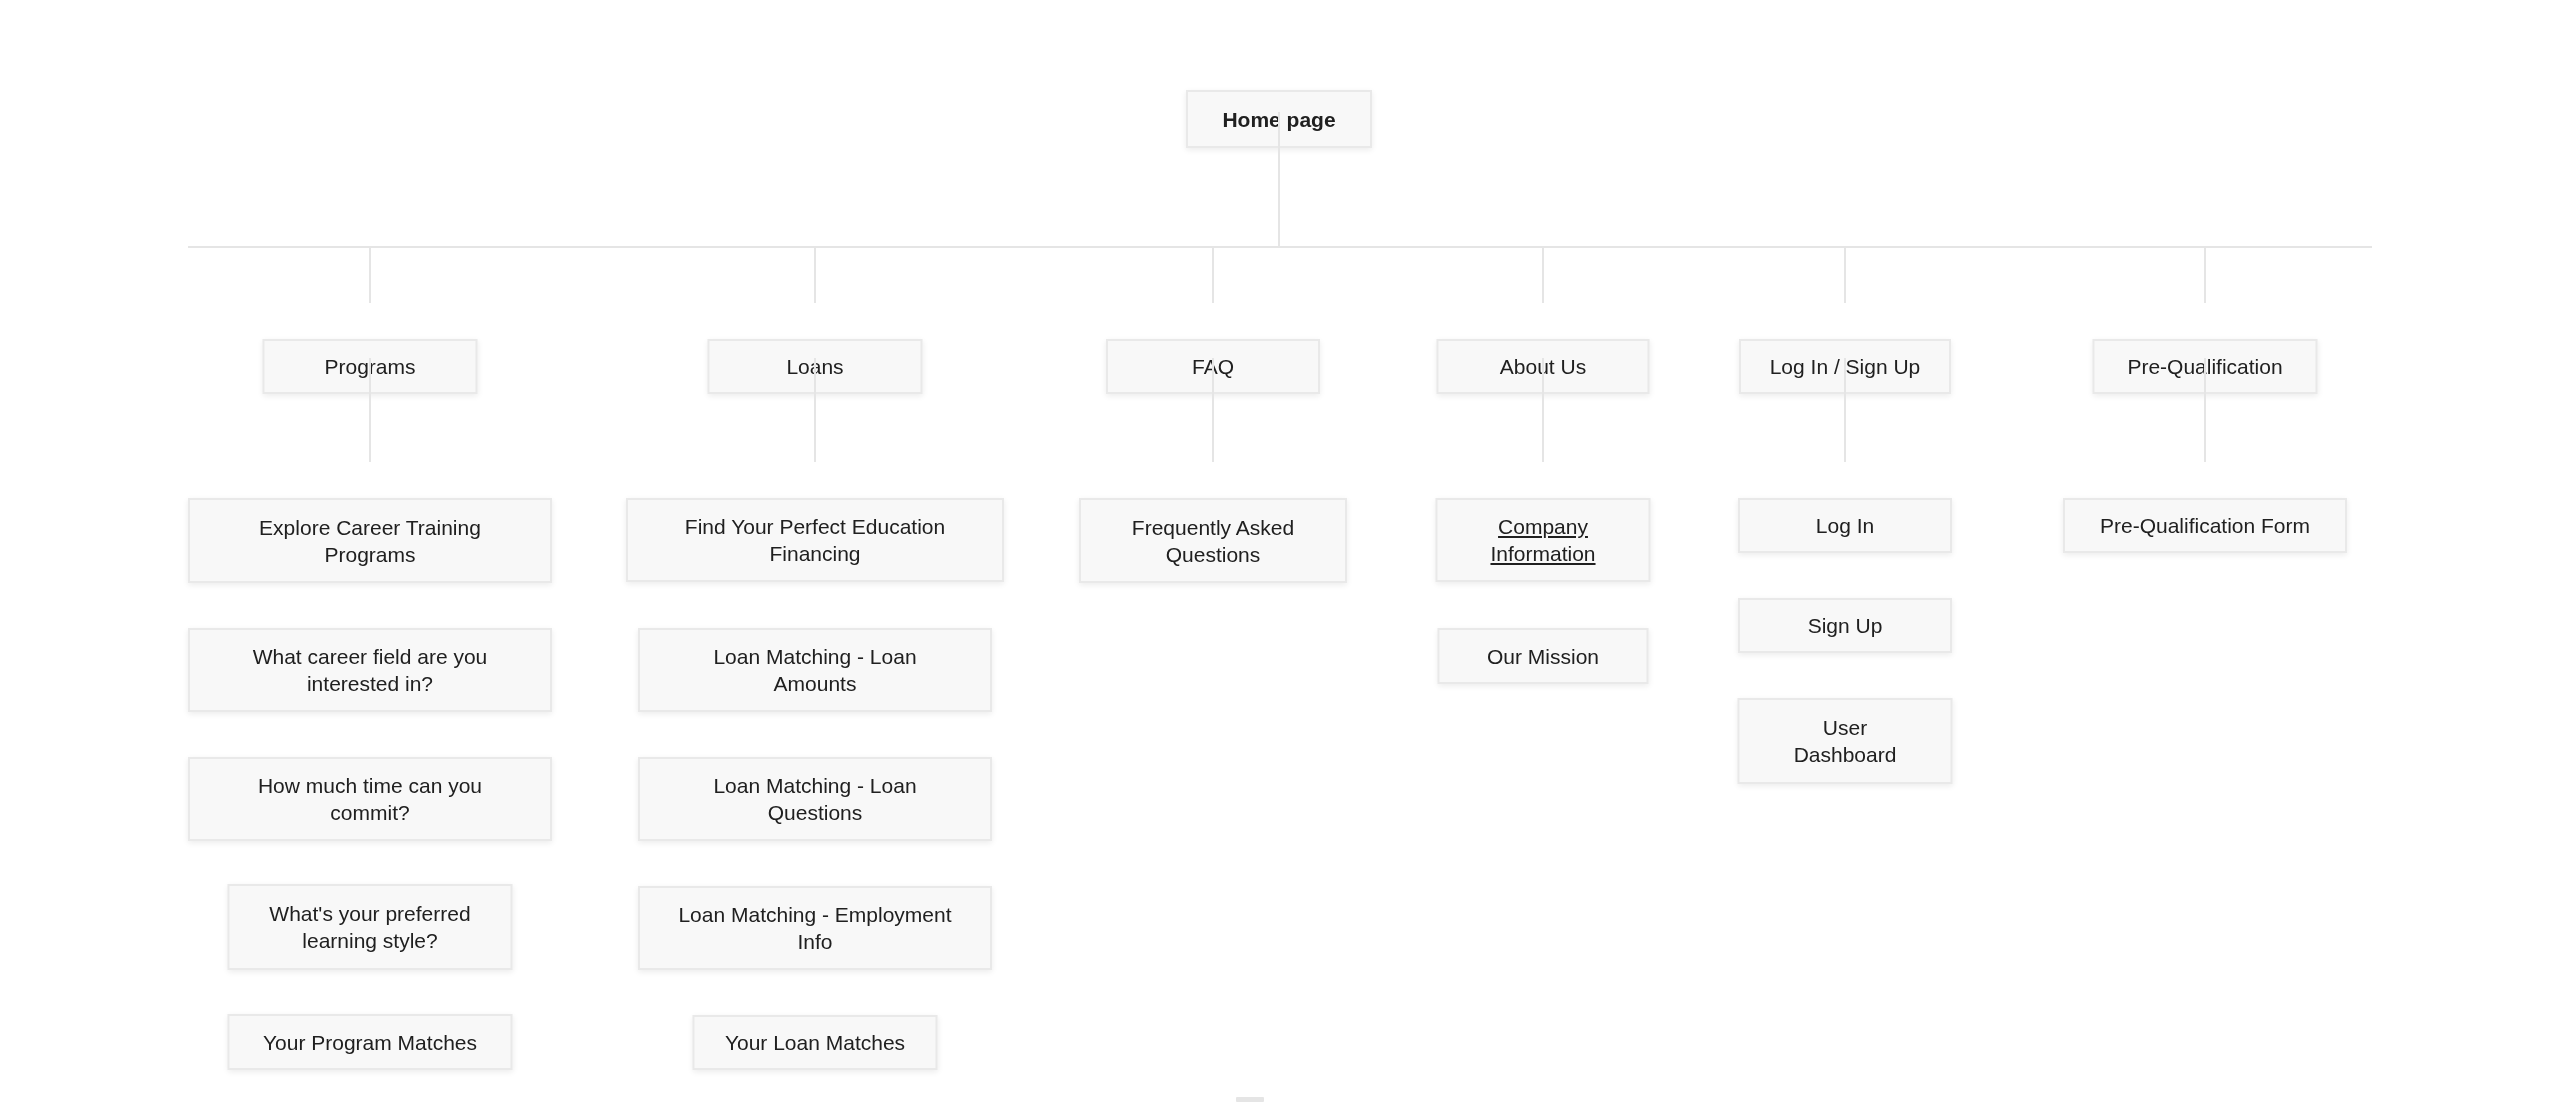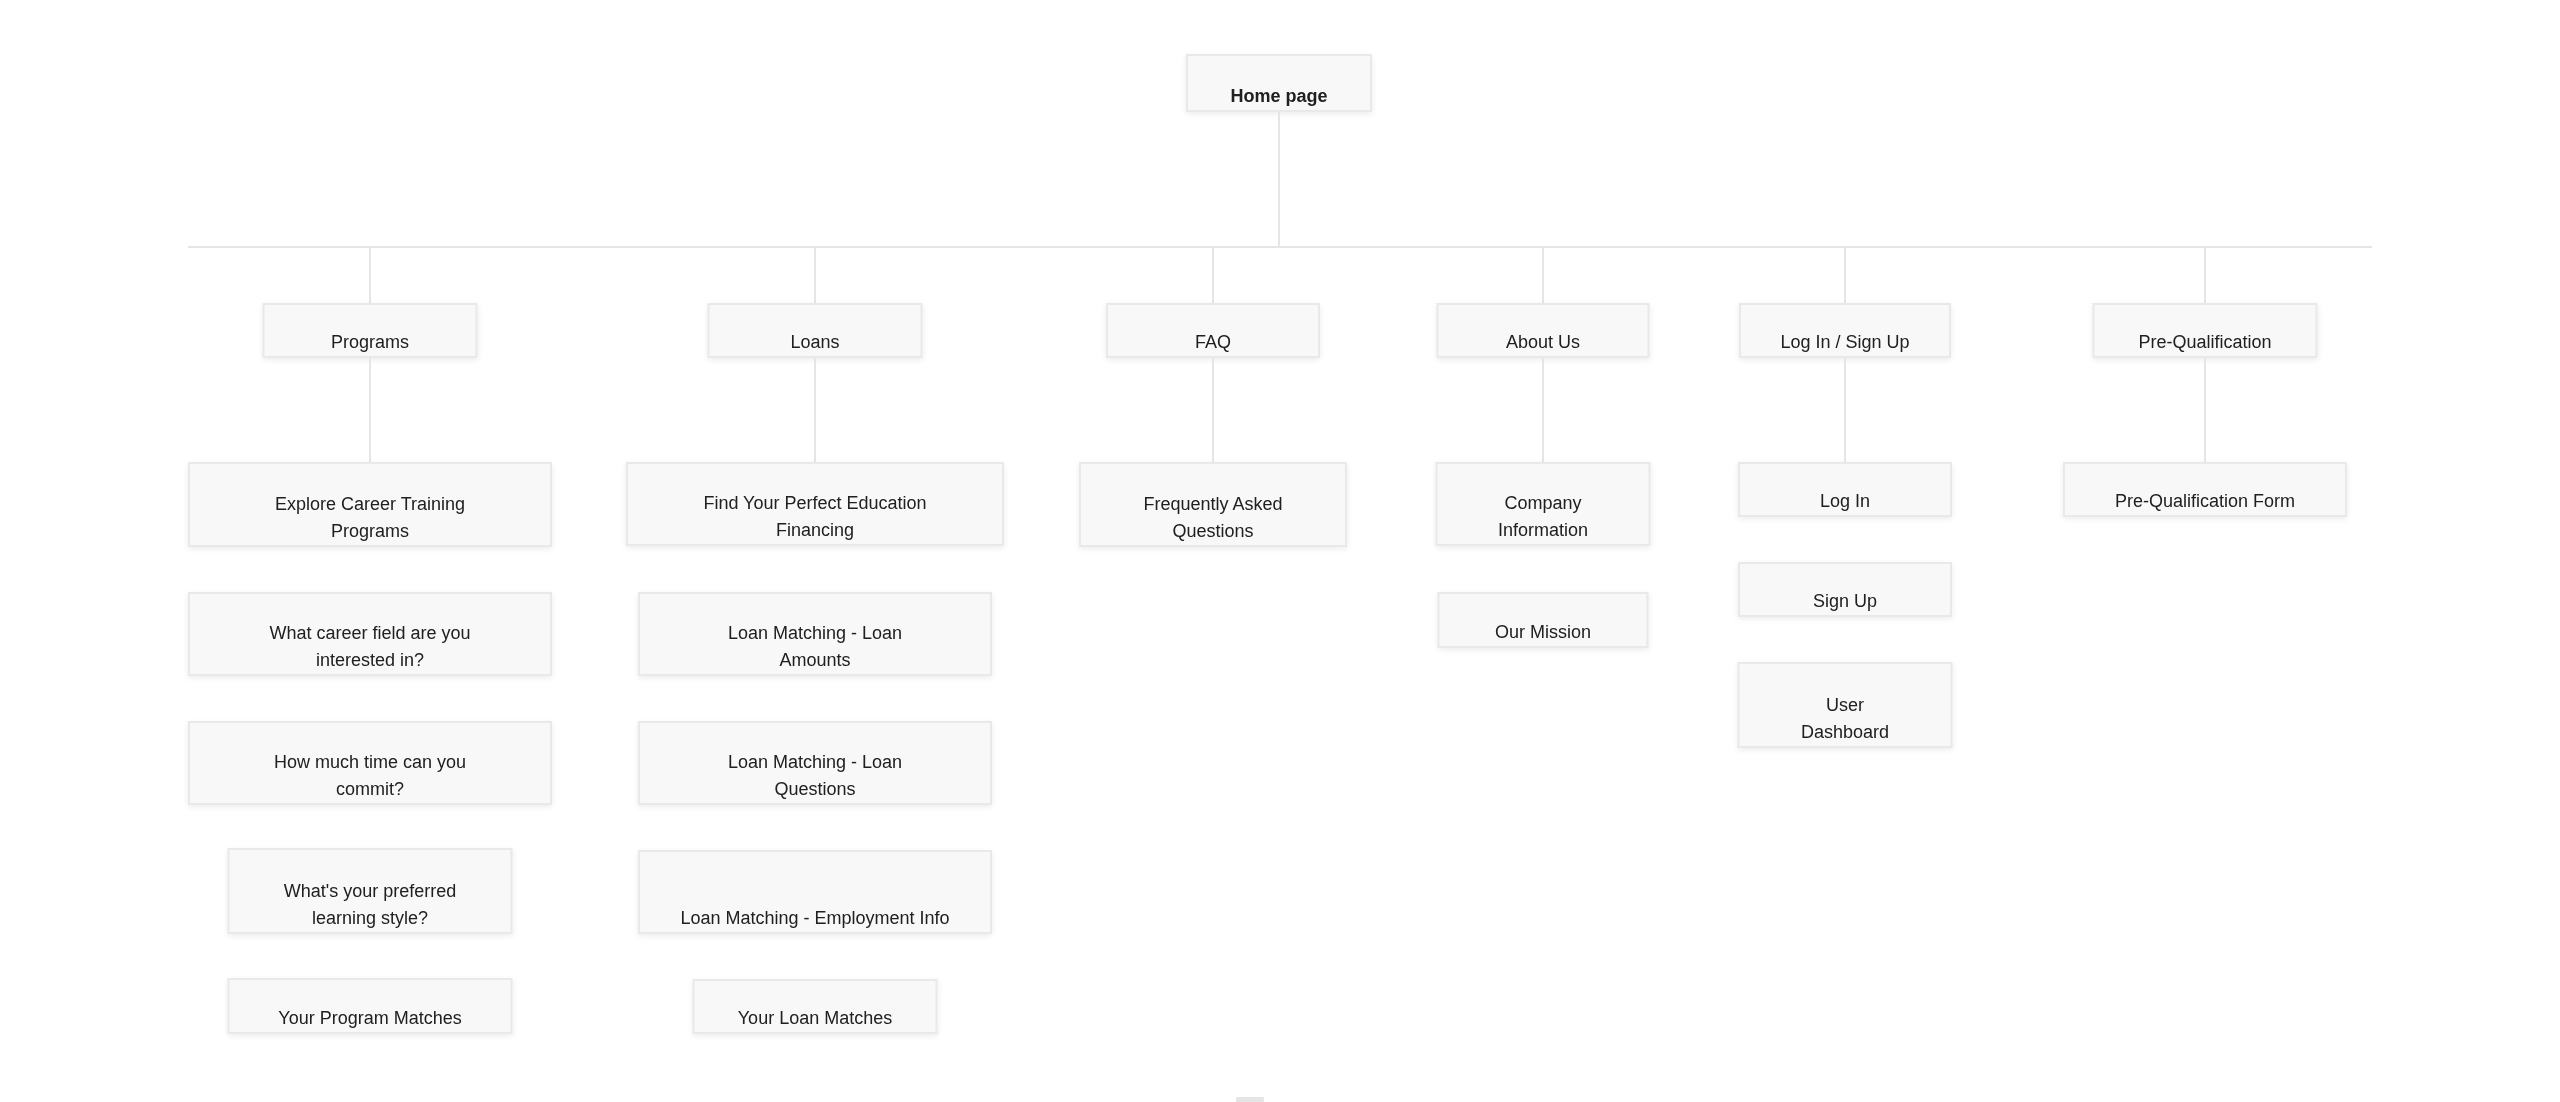--- a/index.html
+++ b/index.html
@@ -6,29 +6,30 @@
   #canvas{
     position:relative;
     width:2560px;height:1102px;
     background:var(--canvas-bg,#ffffff);
     overflow:hidden;
     font-family:"Liberation Sans","DejaVu Sans",sans-serif;
   }
   .node{
     position:absolute;
     transform:translateX(-50%);
-    display:flex;align-items:flex-end;justify-content:center;
+    display:flex;align-items:center;justify-content:center;
     box-sizing:border-box;
     background:var(--node-bg,#f8f8f8);
     border:2px solid var(--node-border,#e9e9e9);
     box-shadow:0 2px 6px rgba(0,0,0,0.08);
     color:var(--text-color,#202020);
-    font-size:18px;line-height:27px;
+    font-size:21px;line-height:27px;
     text-align:center;
     cursor:default;
+    margin-top:36px;
   }
   .node .lbl{display:block;white-space:nowrap;}
   .node .lbl.wrap{white-space:normal;margin:0 auto;}
   .node.root{font-weight:700;}
   .cline{position:absolute;background:var(--line-color,#e5e5e5);}
   .fragment{
     position:absolute;transform:translateX(-50%);
     background:#cfcfcf;opacity:.55;border-radius:1px;
   }
 </style>
@@ -88,21 +89,21 @@
     <div class="cline" style="left: 1212px; top: 358px; width: 2px; height: 104px;"></div>
     <div class="node" style="left: 1213px; top: 462px; width: 268px; height: 85px;">
       <span class="lbl wrap" style="max-width: 195px;">Frequently Asked Questions</span>
     </div>
     <div class="cline" style="left: 1542px; top: 248px; width: 2px; height: 55px;"></div>
     <div class="node" style="left: 1543px; top: 303px; width: 213px; height: 55px;">
       <span class="lbl">About Us</span>
     </div>
     <div class="cline" style="left: 1542px; top: 358px; width: 2px; height: 104px;"></div>
     <div class="node" style="left: 1543px; top: 462px; width: 215px; height: 84px;">
-      <span class="lbl wrap" style="max-width: 145px;">Company Information</span>
+      <span class="lbl wrap" style="max-width: 145px; text-decoration: underline;">Company Information</span>
     </div>
     <div class="node" style="left: 1543px; top: 592px; width: 211px; height: 56px;">
       <span class="lbl">Our Mission</span>
     </div>
     <div class="cline" style="left: 1844px; top: 248px; width: 2px; height: 55px;"></div>
     <div class="node" style="left: 1845px; top: 303px; width: 212px; height: 55px;">
       <span class="lbl">Log In / Sign Up</span>
     </div>
     <div class="cline" style="left: 1844px; top: 358px; width: 2px; height: 104px;"></div>
     <div class="node" style="left: 1845px; top: 462px; width: 214px; height: 55px;">

